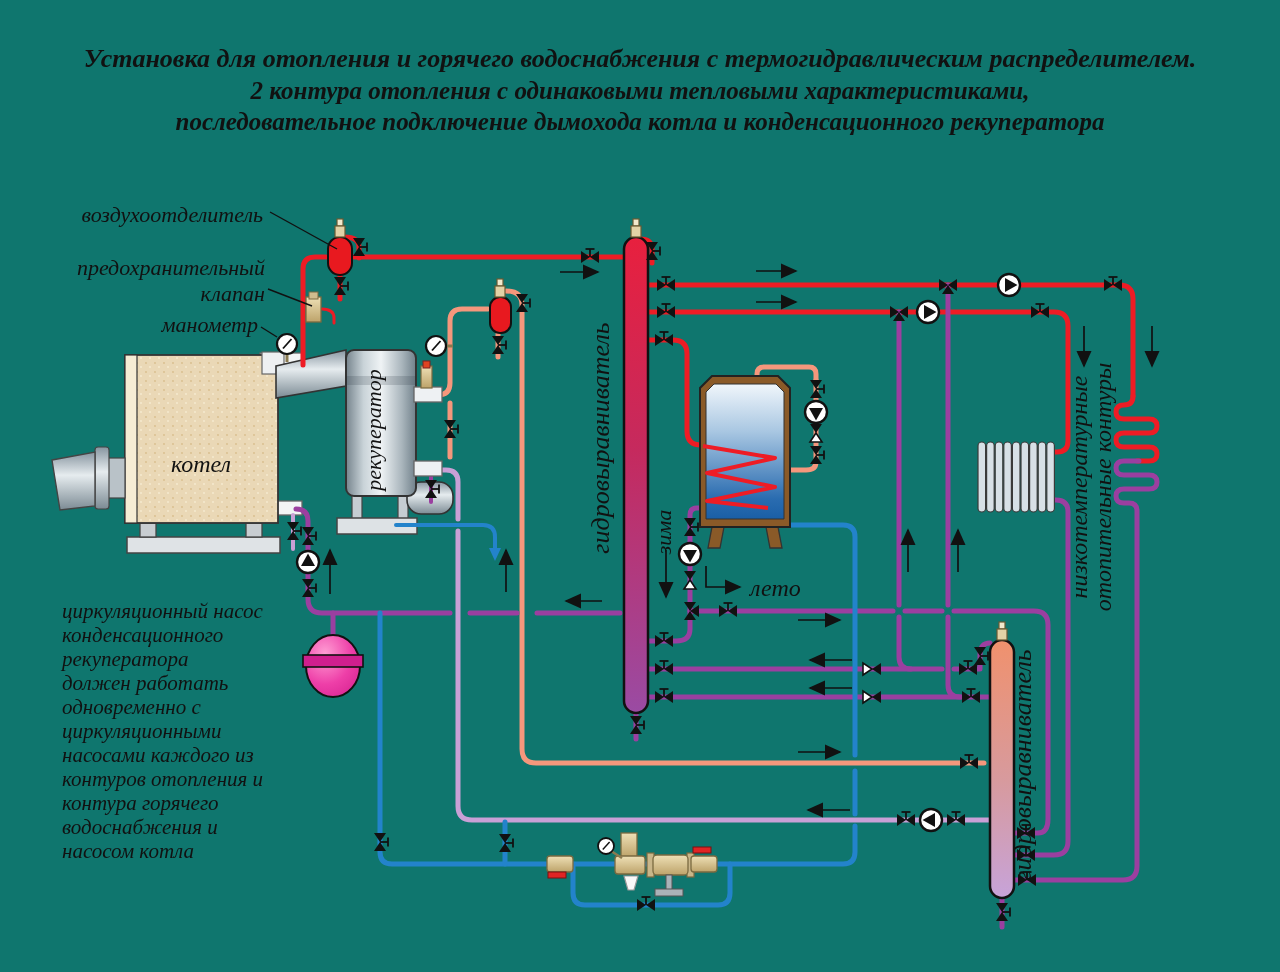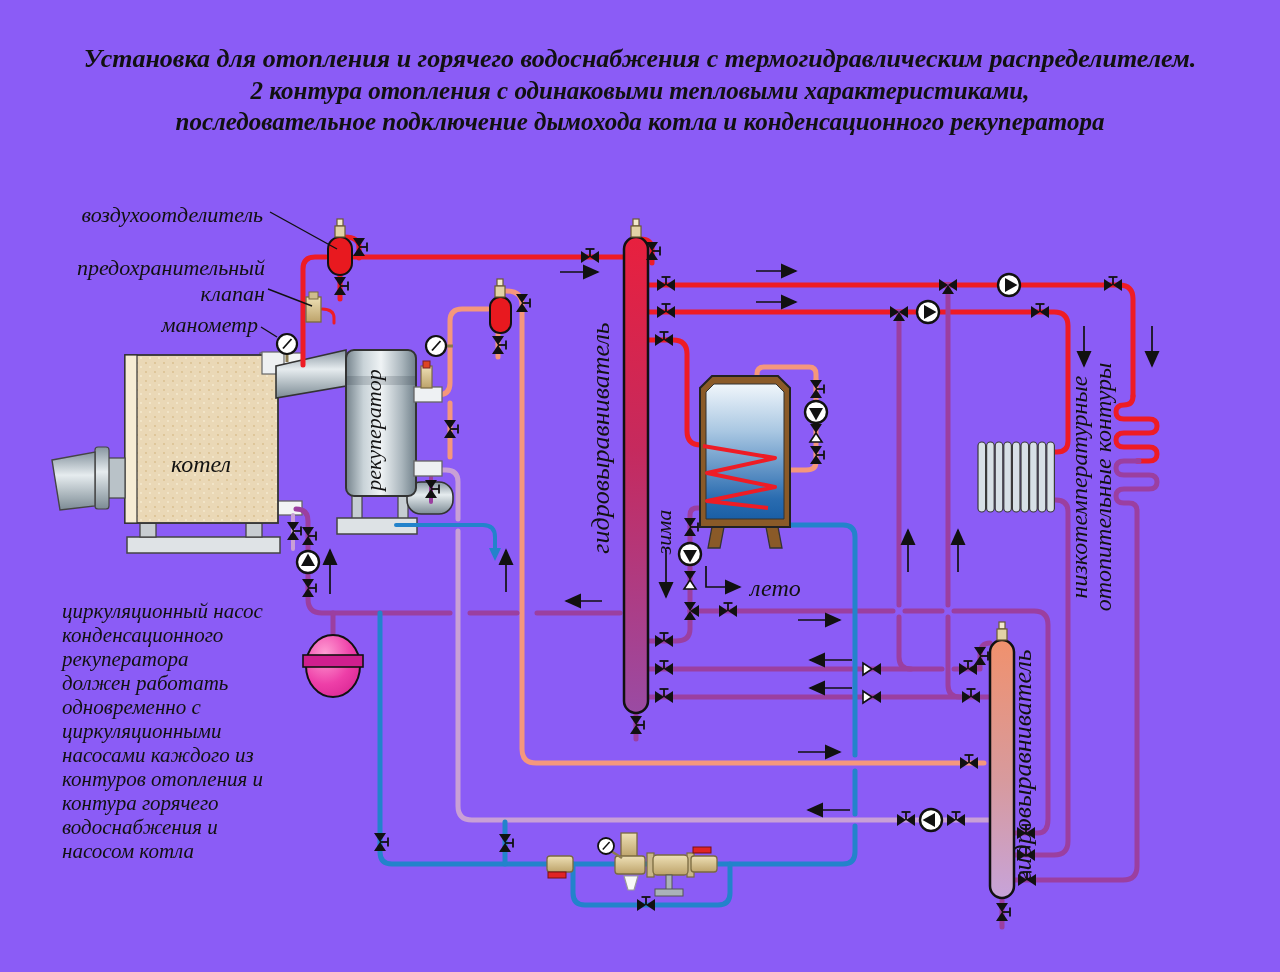--- a/index.html
+++ b/index.html
@@ -1,16 +1,16 @@
 <!DOCTYPE html>
 <html><head>
 <meta charset="utf-8">
 <style>
   html,body{margin:0;padding:0;background:#fff;}
-  #stage{position:relative;width:1280px;height:972px;background:#8b5cf6;overflow:hidden;}
+  #stage{position:relative;width:1280px;height:972px;background:#0f766e;overflow:hidden;}
   svg{display:block;}
   text{fill:#111;}
   .ttl{font:bold italic 26px "Liberation Serif",serif;}
   .ttl2{font:bold italic 25px "Liberation Serif",serif;}
   .lbl{font:italic 22px "Liberation Serif",serif;}
   .lbl24{font:italic 24px "Liberation Serif",serif;}
   .lbl26{font:italic 26px "Liberation Serif",serif;}
   .note{font:italic 21px "Liberation Serif",serif;}
   .pr{stroke:#ee1c25;stroke-width:5;fill:none;stroke-linejoin:round;stroke-linecap:round;}
   .ps{stroke:#f5977c;stroke-width:5;fill:none;stroke-linejoin:round;stroke-linecap:round;}

